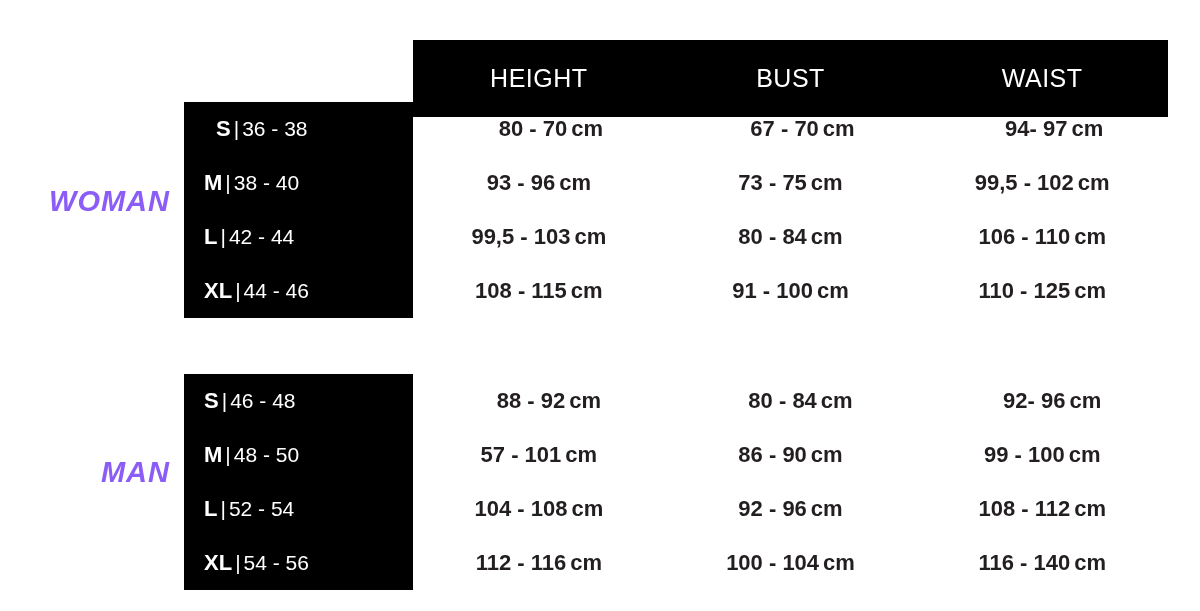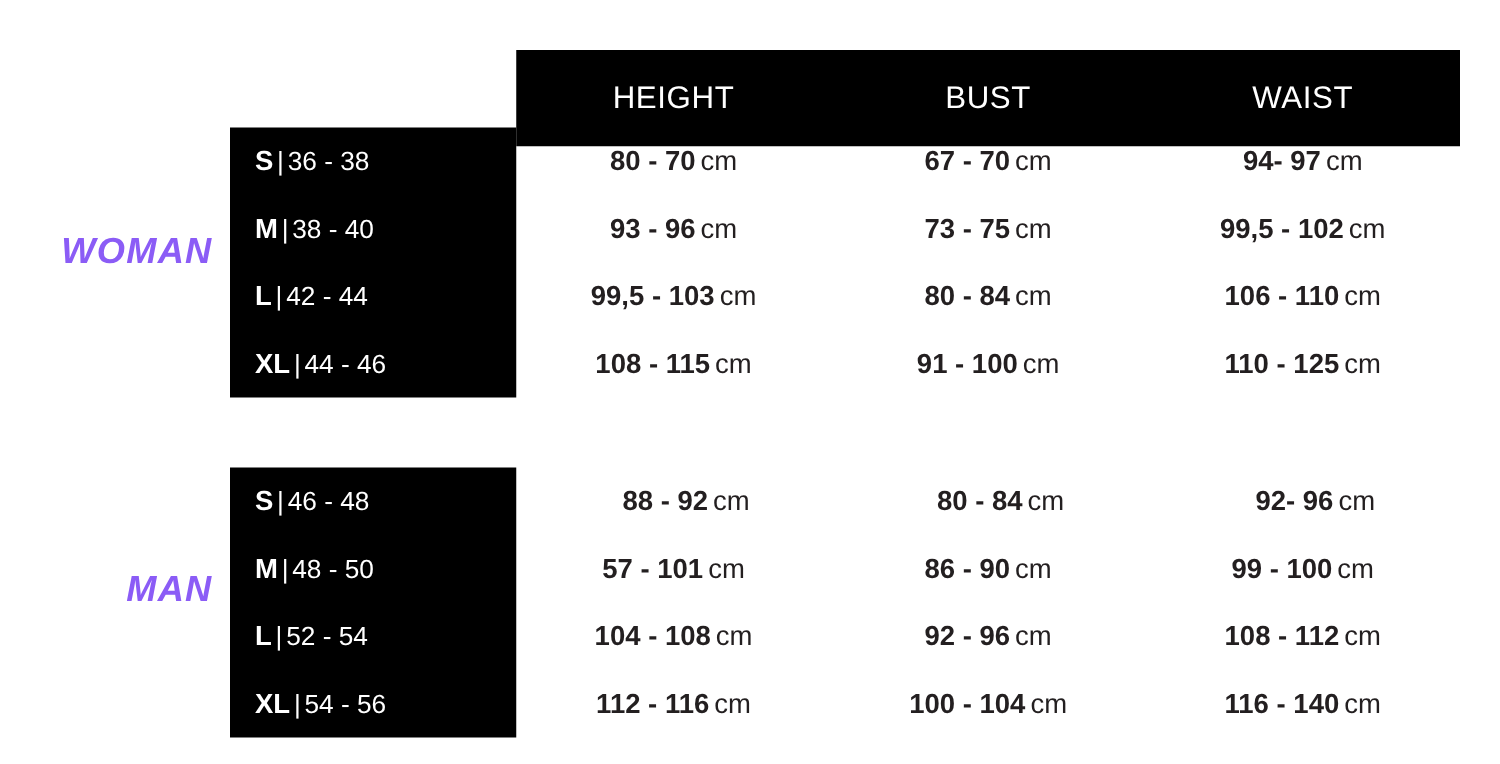--- a/index.html
+++ b/index.html
@@ -105,42 +105,42 @@
     flex: 1 1 0;
     text-align: center;
     font-size: 22px;
     color: #231f20;
     white-space: nowrap;
   }
   .meas-cell .val {
     font-weight: bold;
   }
   .meas-cell .unit {
-    font-weight: 400;
+    font-weight: 700;
     padding-left: 4px;
   }
 </style>
 </head>
 <body>
 
 <div class="sheet">
 
   <div class="header-bar">
     <div class="header-cell">HEIGHT</div>
     <div class="header-cell">BUST</div>
     <div class="header-cell">WAIST</div>
   </div>
 
   <div class="size-block woman"></div>
   <div class="size-block man"></div>
 
   <div class="group-label woman">WOMAN</div>
   <div class="group-label man">MAN</div>
 
-  <div class="row" style="top:102px;">
+  <div class="row" style="top:102px;padding-left:12px;">
     <div class="size-cell">
       <span class="code">S</span><span class="sep">|</span><span class="eu">36 - 38</span>
     </div>
     <div class="meas-cell">
       <span class="val">80 - 70</span><span class="unit">cm</span>
     </div>
     <div class="meas-cell">
       <span class="val">67 - 70</span><span class="unit">cm</span>
     </div>
     <div class="meas-cell">

